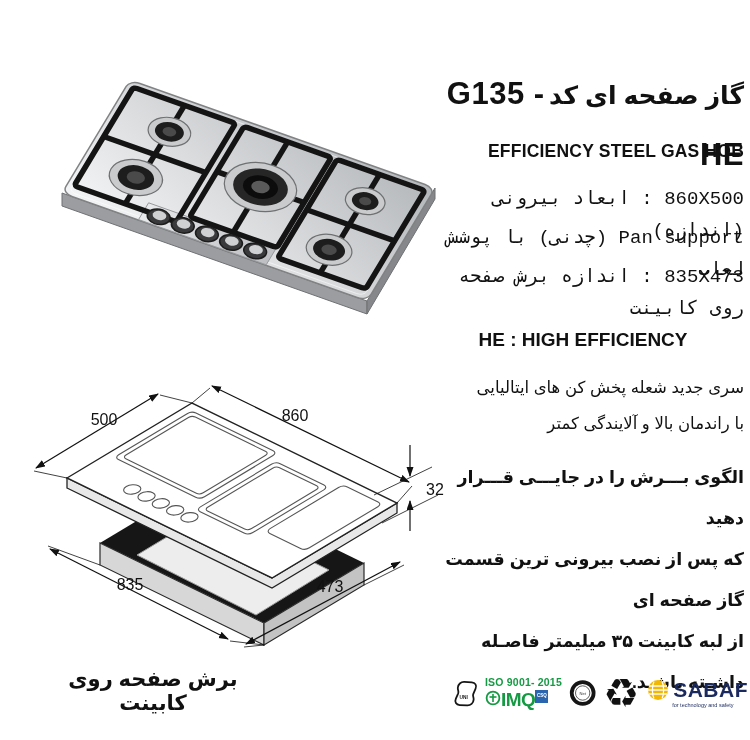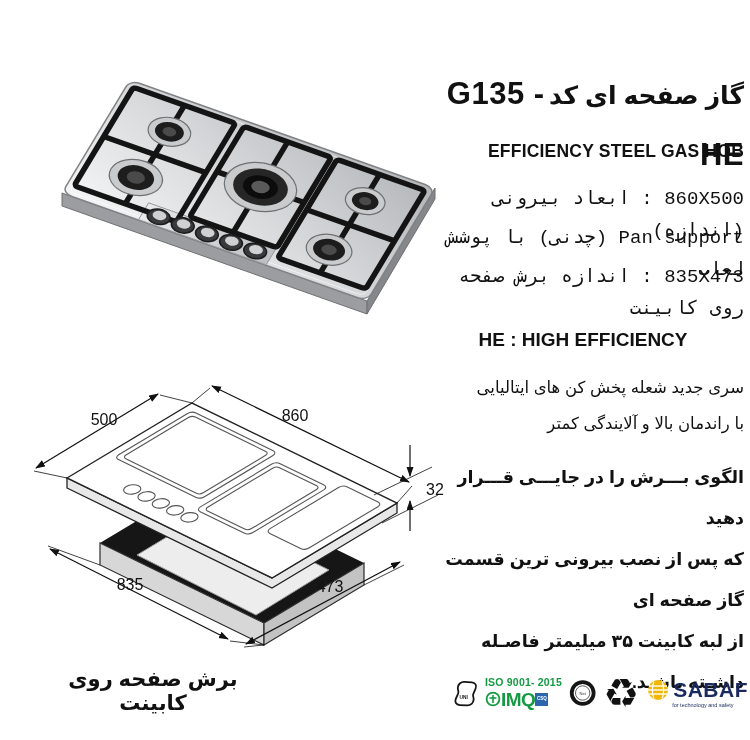--- a/index.html
+++ b/index.html
@@ -18,21 +18,21 @@
   .specs .spec-line{height:39px;line-height:32px;}
   .he-block{top:329px;direction:rtl;}
   .he-title{direction:ltr;text-align:center;font-size:19px;font-weight:bold;margin:0 6px 18px 0;}
   .he-line{text-align:right;font-size:16.5px;line-height:36px;}
   .note{top:457px;direction:rtl;text-align:right;font-size:17.5px;font-weight:bold;line-height:41px;}
   .caption{left:48px;top:667px;width:210px;font-size:21px;font-weight:bold;direction:rtl;text-align:center;}
   
   .logos{left:452px;top:662px;width:296px;height:62px;display:flex;align-items:center;gap:7px;}
   .iso-imq{display:flex;flex-direction:column;align-items:flex-start;line-height:1;}
   .iso-txt{font-size:10.5px;font-weight:bold;letter-spacing:.2px;white-space:nowrap;}
-  .imq-row{display:flex;align-items:center;gap:0;margin-top:2px;}
+  .imq-row{display:flex;gap:0;margin-top:2px;}
   .imq-txt{font-size:19px;font-weight:800;letter-spacing:-.5px;}
   .csq-box{width:13px;height:13px;display:flex;align-items:center;justify-content:center;
            color:#fff;font-size:4.5px;font-weight:bold;}
   .recycle{font-size:40px;line-height:40px;}
   .sabaf{display:flex;flex-direction:column;line-height:1;}
   .sabaf-row{display:flex;align-items:center;gap:3px;}
   .sabaf-txt{font-size:21px;font-weight:800;letter-spacing:.5px;}
   .sabaf-tag{font-size:5.5px;margin-top:1px;margin-left:26px;white-space:nowrap;}
   svg text{font-family:"Liberation Sans","DejaVu Sans",sans-serif;}
 </style>

